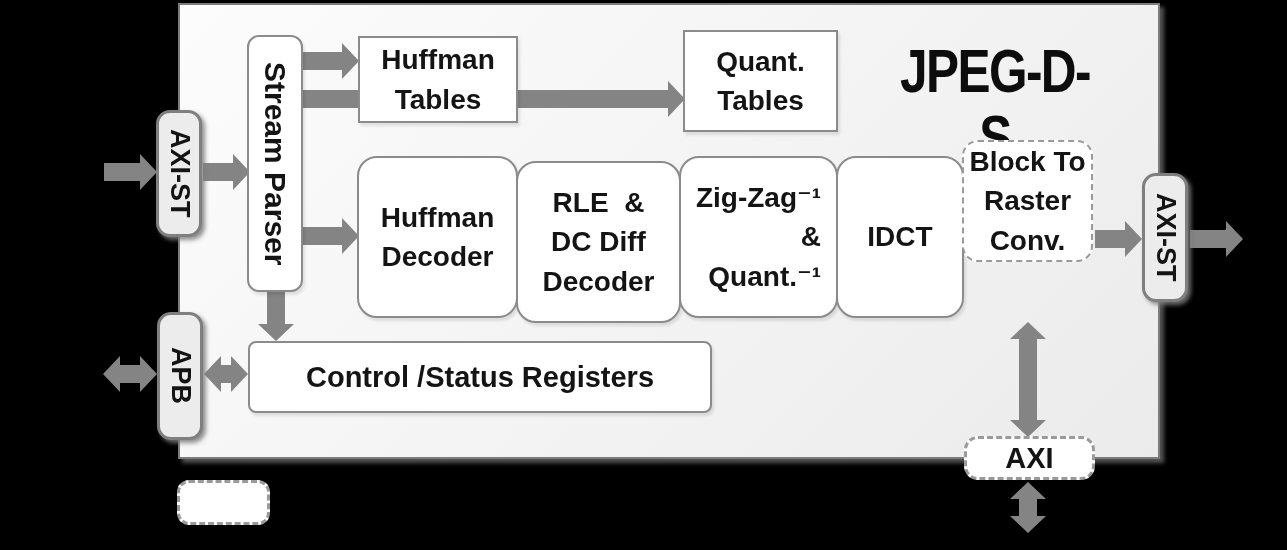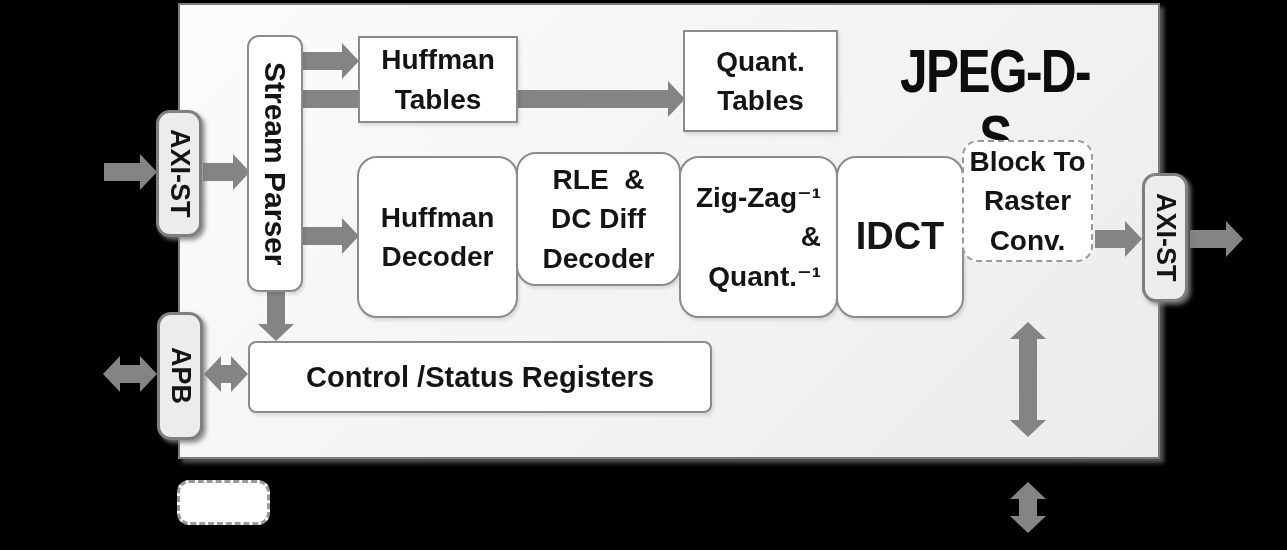--- a/index.html
+++ b/index.html
@@ -114,36 +114,37 @@
 
   <div class="box" style="left:358px;top:36px;width:160px;height:87px;"><span>Huffman
 Tables</span></div>
 
   <div class="box" style="left:683px;top:30px;width:155px;height:102px;"><span>Quant.
 Tables</span></div>
 
   <div class="box rounded" style="left:357px;top:156px;width:161px;height:162px;"><span>Huffman
 Decoder</span></div>
 
-  <div class="box rounded" style="left:516px;top:152px;width:165px;height:134px;"><span>RLE  &amp;
+  <div class="box rounded" style="left:516px;top:161px;width:165px;height:162px;"><span>RLE  &amp;
 DC Diff
 Decoder</span></div>
 
   <div class="box rounded" style="left:679px;top:156px;width:159px;height:162px;text-align:right;"><span>Zig-Zag⁻¹
 &amp;
 Quant.⁻¹</span></div>
 
-  <div class="box rounded" style="left:836px;top:156px;width:128px;height:162px;font-size:38px;"><span>IDCT</span></div>
+  <div class="box rounded" style="left:836px;top:156px;width:128px;height:162px;font-size:28px;"><span>IDCT</span></div>
 
   <div class="box rounded dashed" style="left:962px;top:140px;width:131px;height:122px;border-radius:16px;"><span>Block To
 Raster
 Conv.</span></div>
 
   <div class="box" style="left:248px;top:341px;width:464px;height:72px;border-radius:8px;border-width:2px;font-size:29px;justify-content:center;"><span>Control /Status Registers</span></div>
 
+  <div class="box dashed" style="left:964px;top:436px;width:131px;height:44px;border-radius:14px;border-width:3.5px;z-index:3;font-size:29px;"><span>AXI</span></div>
 
   <div class="box dashed" style="left:177px;top:480px;width:93px;height:45px;border-radius:12px;border-width:3.5px;z-index:3;"></div>
 
   <div class="port" style="left:156px;top:110px;width:46px;height:127px;">
     <span class="vlabel">AXI-ST</span>
   </div>
 
   <div class="port" style="left:157px;top:312px;width:46px;height:128px;">
     <span class="vlabel">APB</span>
   </div>

